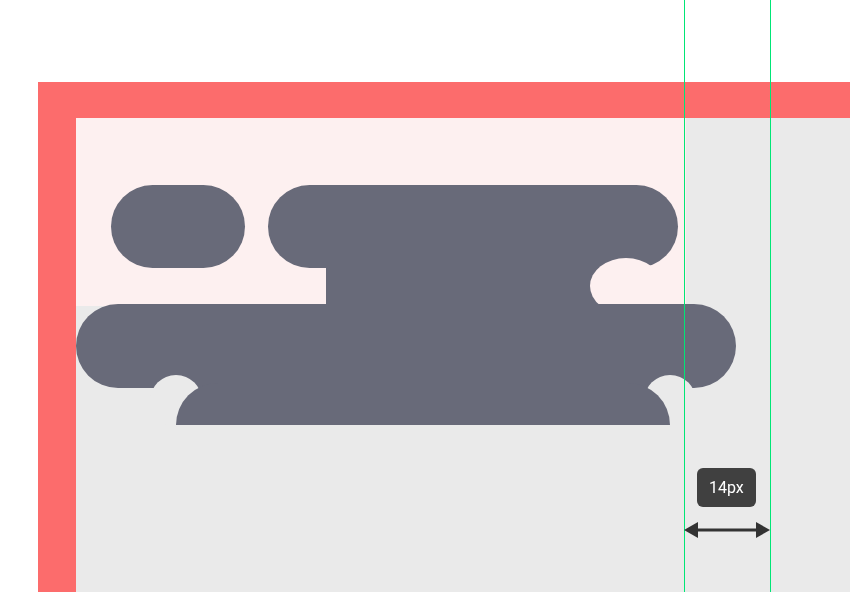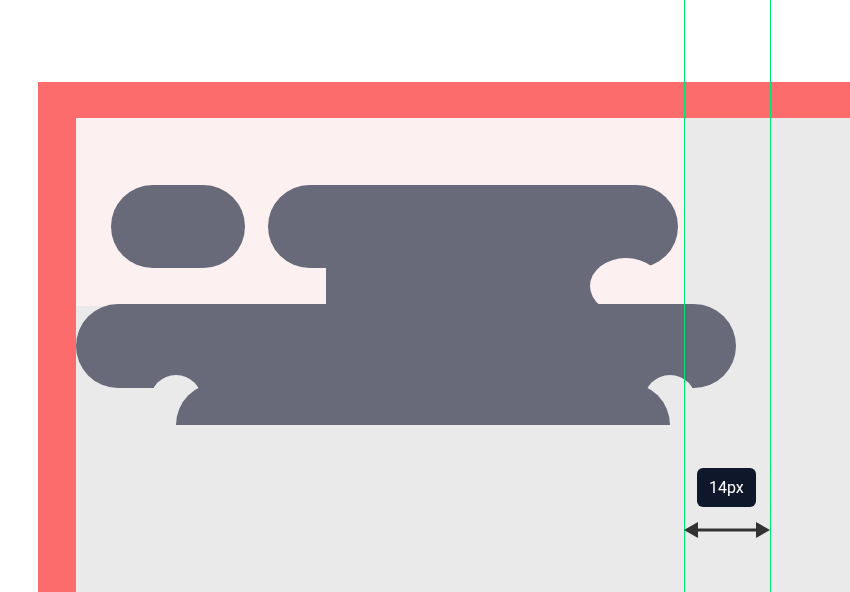--- a/index.html
+++ b/index.html
@@ -145,21 +145,21 @@
     .guide-1 {
       left: 684px;
     }
     .guide-2 {
       left: 770px;
     }
     .measurement-tooltip {
       position: absolute;
       left: 697px;
       top: 468px;
-      background: #0f172a;
+      background: #404040;
       color: #ffffff;
       padding: 10px 12px;
       border-radius: 6px;
       font-size: 16px;
       white-space: nowrap;
     }
     .measurement-arrow {
       position: absolute;
       left: 684px;
       top: 518px;

